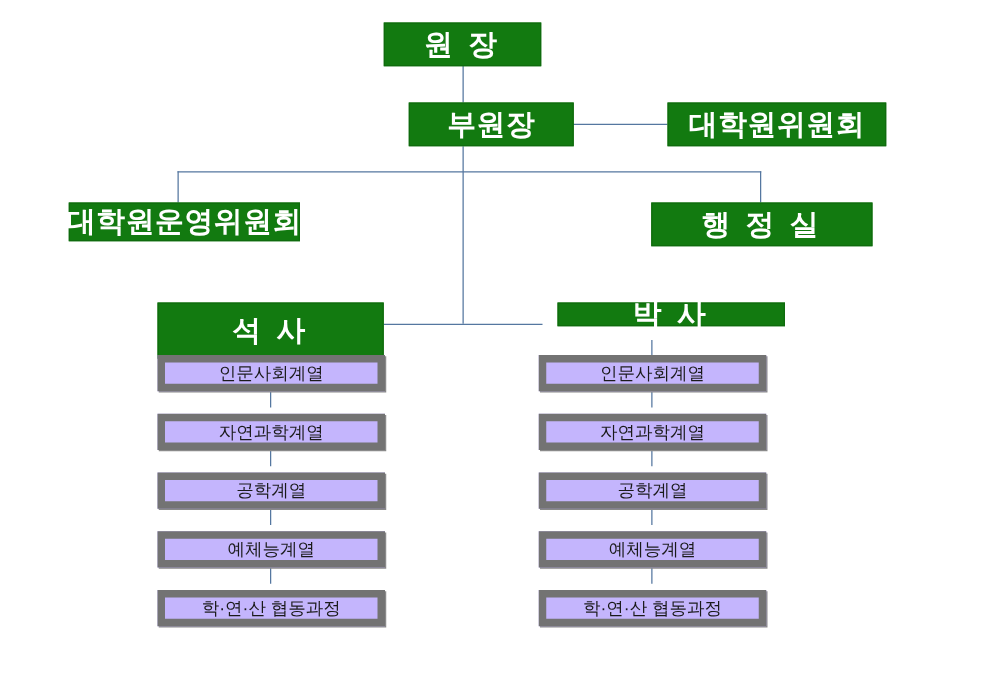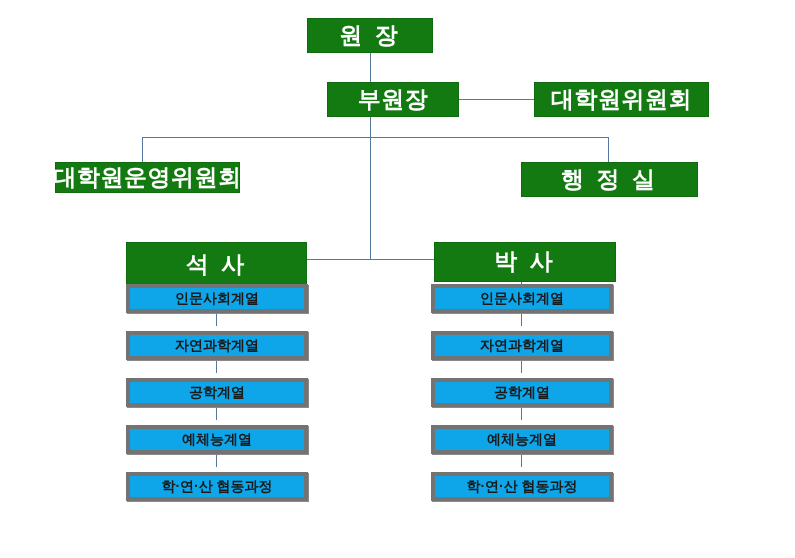--- a/index.html
+++ b/index.html
@@ -36,25 +36,25 @@
     color: #ffffff;
     font-weight: bold;
     font-size: 23px;
     letter-spacing: 0.5px;
     border: 1px solid #0f6b0d;
   }
   .node.green.wide-letter {
     letter-spacing: 3px;
   }
   .node.plain {
-    background: #0ea5e9;
+    background: #c4b5fd;
     color: #1a1a1a;
-    font-weight: bold;
+    font-weight: normal;
     font-size: 14px;
-    border: 4px solid #737373;
+    border: 6px solid #737373;
     box-shadow: 1px 1px 0 0 #8a8a8a;
   }
 
   
   .line {
     position: absolute;
     background: #5577a0;
     z-index: 1;
   }
   .line.v { width: 1px; }
@@ -100,21 +100,21 @@
   <div class="node green wide-letter" style="left:521px; top:162px; width:177px; height:35px;">행 정 실</div>
 
   <div class="node green wide-letter" style="left:126px; top:242px; width:181px; height:45px;">석  사</div>
 
   <div class="node plain" style="left:126px; top:284px; width:182px; height:29px;">인문사회계열</div>
   <div class="node plain" style="left:126px; top:331px; width:182px; height:29px;">자연과학계열</div>
   <div class="node plain" style="left:126px; top:378px; width:182px; height:29px;">공학계열</div>
   <div class="node plain" style="left:126px; top:425px; width:182px; height:29px;">예체능계열</div>
   <div class="node plain" style="left:126px; top:472px; width:182px; height:29px;">학·연·산 협동과정</div>
 
-  <div class="node green wide-letter" style="left:434px; top:242px; width:182px; height:40px;">박  사</div>
+  <div class="node green wide-letter" style="left:446px; top:242px; width:182px; height:19px;">박  사</div>
 
   <div class="node plain" style="left:431px; top:284px; width:182px; height:29px;">인문사회계열</div>
   <div class="node plain" style="left:431px; top:331px; width:182px; height:29px;">자연과학계열</div>
   <div class="node plain" style="left:431px; top:378px; width:182px; height:29px;">공학계열</div>
   <div class="node plain" style="left:431px; top:425px; width:182px; height:29px;">예체능계열</div>
   <div class="node plain" style="left:431px; top:472px; width:182px; height:29px;">학·연·산 협동과정</div>
 
 </div>
 
 </body></html>

